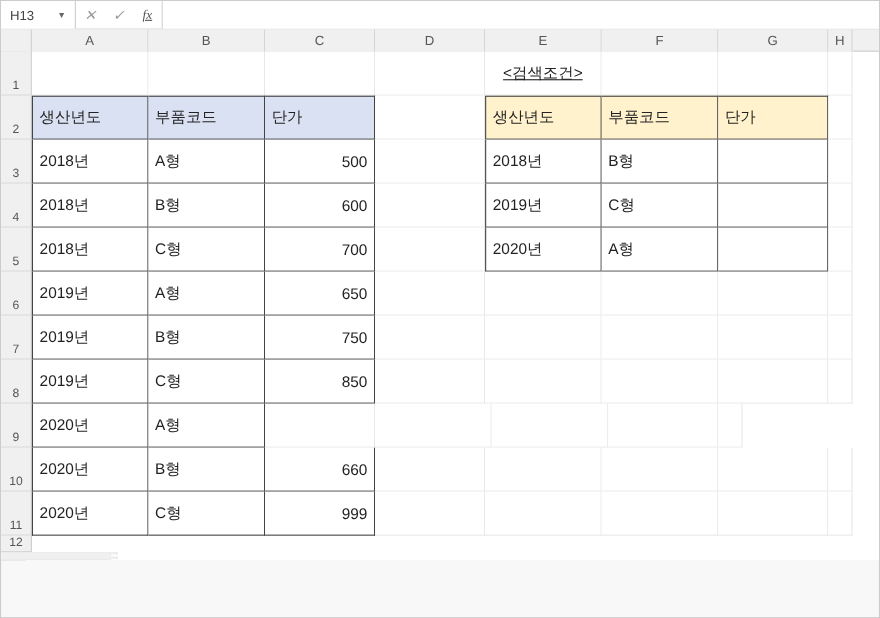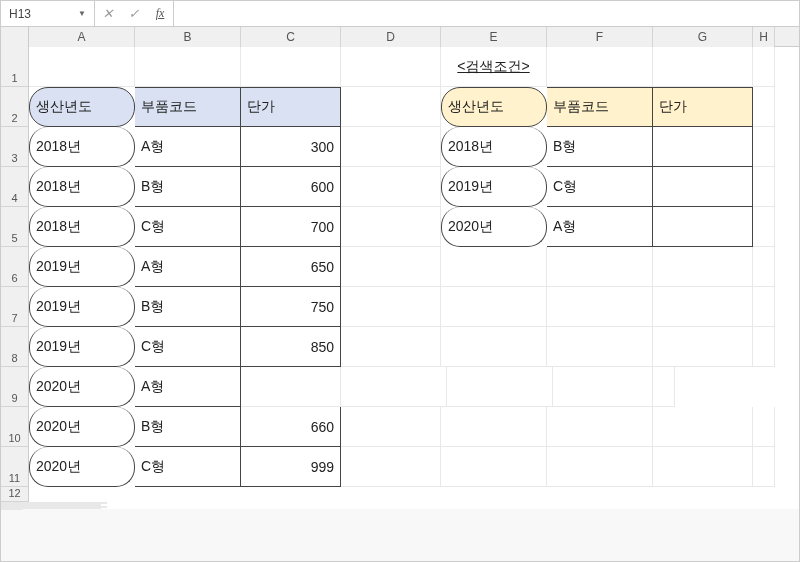--- a/index.html
+++ b/index.html
@@ -16,21 +16,21 @@
 
 
 .formula-bar {
   height: 26px;
   background: #fff;
   border-bottom: 1px solid #ccc;
   display: flex;
   align-items: center;
 }
 .name-box {
-  width: 94px;
+  width: 68px;
   height: 100%;
   border-right: 1px solid #ccc;
   display: flex;
   align-items: center;
   padding: 0 8px;
   font-size: 12px;
   color: #444;
   background: #fff;
   position: relative;
 }
@@ -136,21 +136,21 @@
 
 
 .cA { width: 106px; }
 .cB { width: 106px; }
 .cC { width: 100px; }
 .cD { width: 100px; }
 .cE { width: 106px; }
 .cF { width: 106px; }
 .cG { width: 100px; }
 .cH { width: 22px; }
-.tb-l { border-left: 1px solid #444 !important; border-radius: 19px; }
+.tb-l { border-left: 1px solid #444 !important; }
 .tb-r { border-right: 1px solid #444 !important; }
 .tb-t { border-top: 1px solid #444 !important; }
 .tb-b { border-bottom: 1px solid #444 !important; }
 
 .hdr-blue {
   background: #d9e1f2 !important;
 }
 .hdr-yellow {
   background: #fff2cc !important;
 }
@@ -219,21 +219,21 @@
       <div class="cell cE hdr-yellow tb-t tb-l tb-b tb-r">생산년도</div>
       <div class="cell cF hdr-yellow tb-t tb-b tb-r">부품코드</div>
       <div class="cell cG hdr-yellow tb-t tb-b tb-r">단가</div>
       <div class="cell cH"></div>
     </div>
 
     <div class="row">
       <div class="row-h">3</div>
       <div class="cell cA tb-l tb-b tb-r">2018년</div>
       <div class="cell cB tb-b tb-r">A형</div>
-      <div class="cell cC tb-b tb-r txt-r">300</div>
+      <div class="cell cC tb-b tb-r txt-r">500</div>
       <div class="cell cD"></div>
       <div class="cell cE tb-l tb-b tb-r">2018년</div>
       <div class="cell cF tb-b tb-r">B형</div>
       <div class="cell cG tb-b tb-r"></div>
       <div class="cell cH"></div>
     </div>
 
     <div class="row">
       <div class="row-h">4</div>
       <div class="cell cA tb-l tb-b tb-r">2018년</div>

